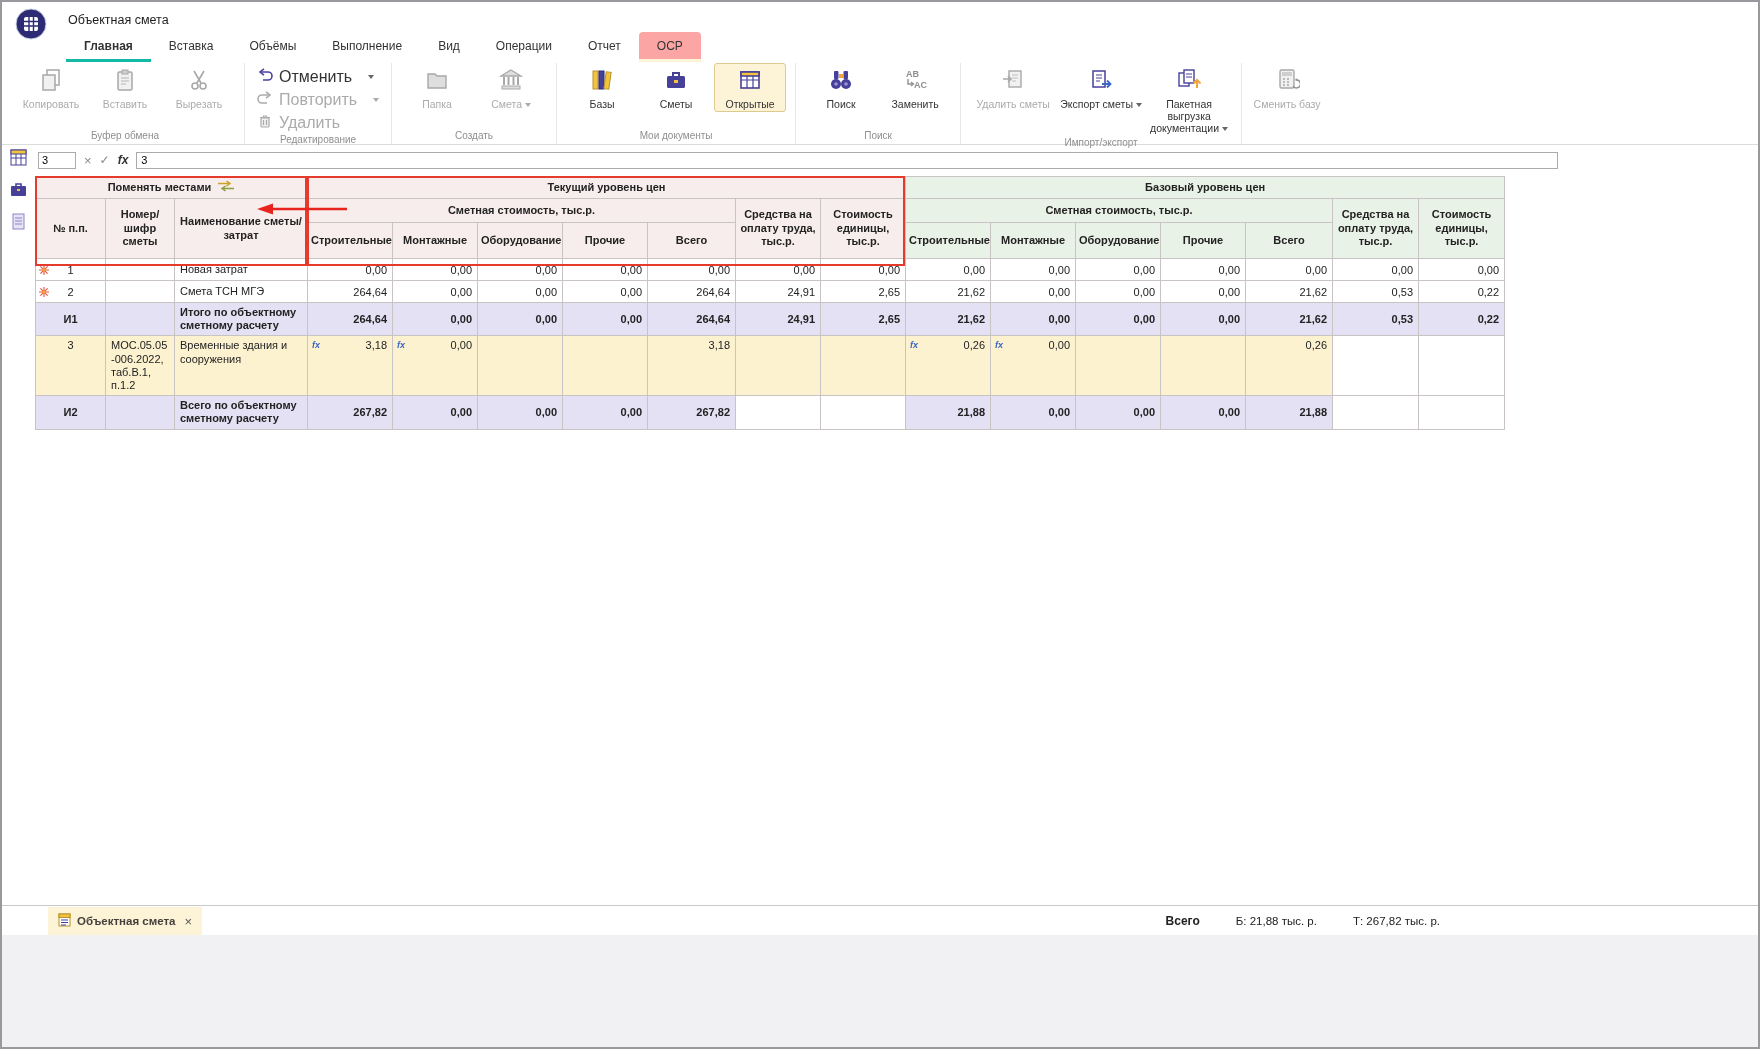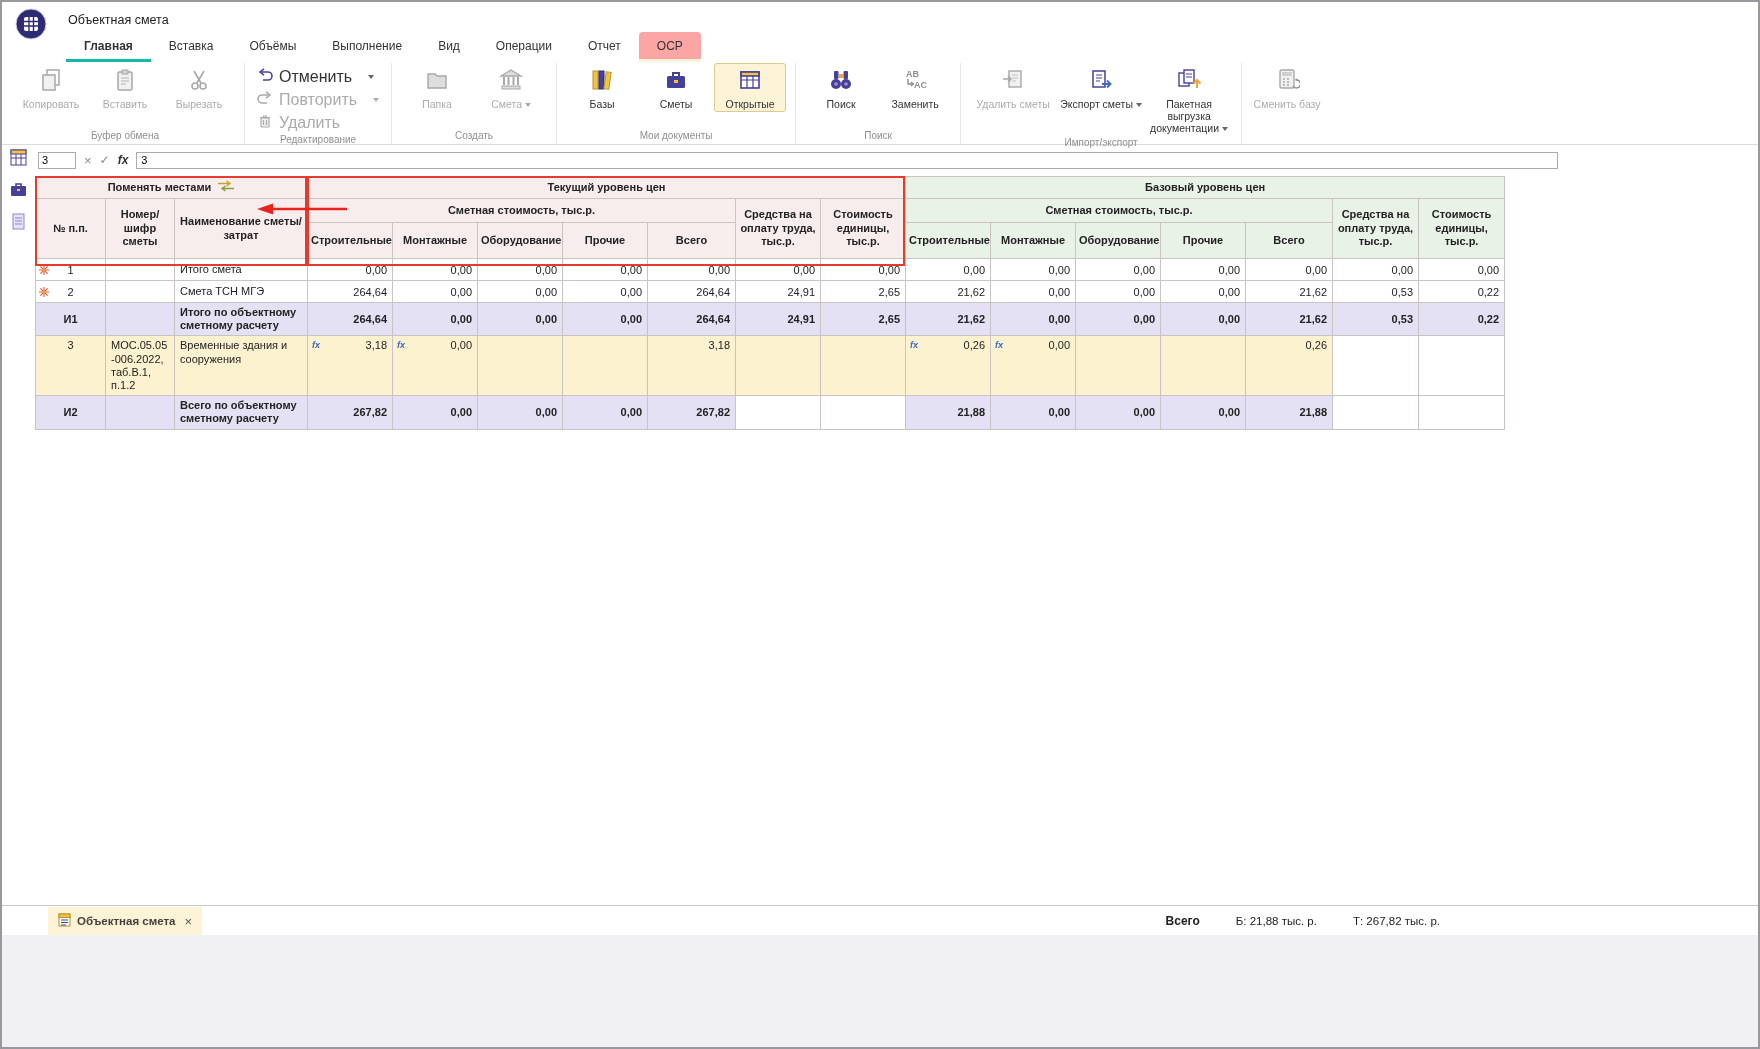--- a/index.html
+++ b/index.html
@@ -379,21 +379,21 @@
               <th class="h-green">Всего</th>
             </tr>
           </thead>
           <tbody id="grid-body">
               <tr class="row-normal">
                 <td class="c-num"><span class="flag"><svg width="10" height="10" viewBox="0 0 10 10">
                       <path d="M5 0v10M0 5h10M1.4 1.4l7.2 7.2M8.6 1.4l-7.2 7.2" stroke="#e2513c" stroke-width="1.1"></path>
                       <circle cx="5" cy="5" r="1.8" fill="#f2a33c"></circle>
                     </svg></span><span>1</span></td>
                 <td class="c-code"></td>
-                <td class="c-name">Итого смета</td>
+                <td class="c-name">Новая затрат</td>
                 <td class="c-val"><span>0,00</span></td>
                 <td class="c-val"><span>0,00</span></td>
                 <td class="c-val"><span>0,00</span></td>
                 <td class="c-val"><span>0,00</span></td>
                 <td class="c-val"><span>0,00</span></td>
                 <td class="c-val"><span>0,00</span></td>
                 <td class="c-val"><span>0,00</span></td>
                 <td class="c-val"><span>0,00</span></td>
                 <td class="c-val"><span>0,00</span></td>
                 <td class="c-val"><span>0,00</span></td>

